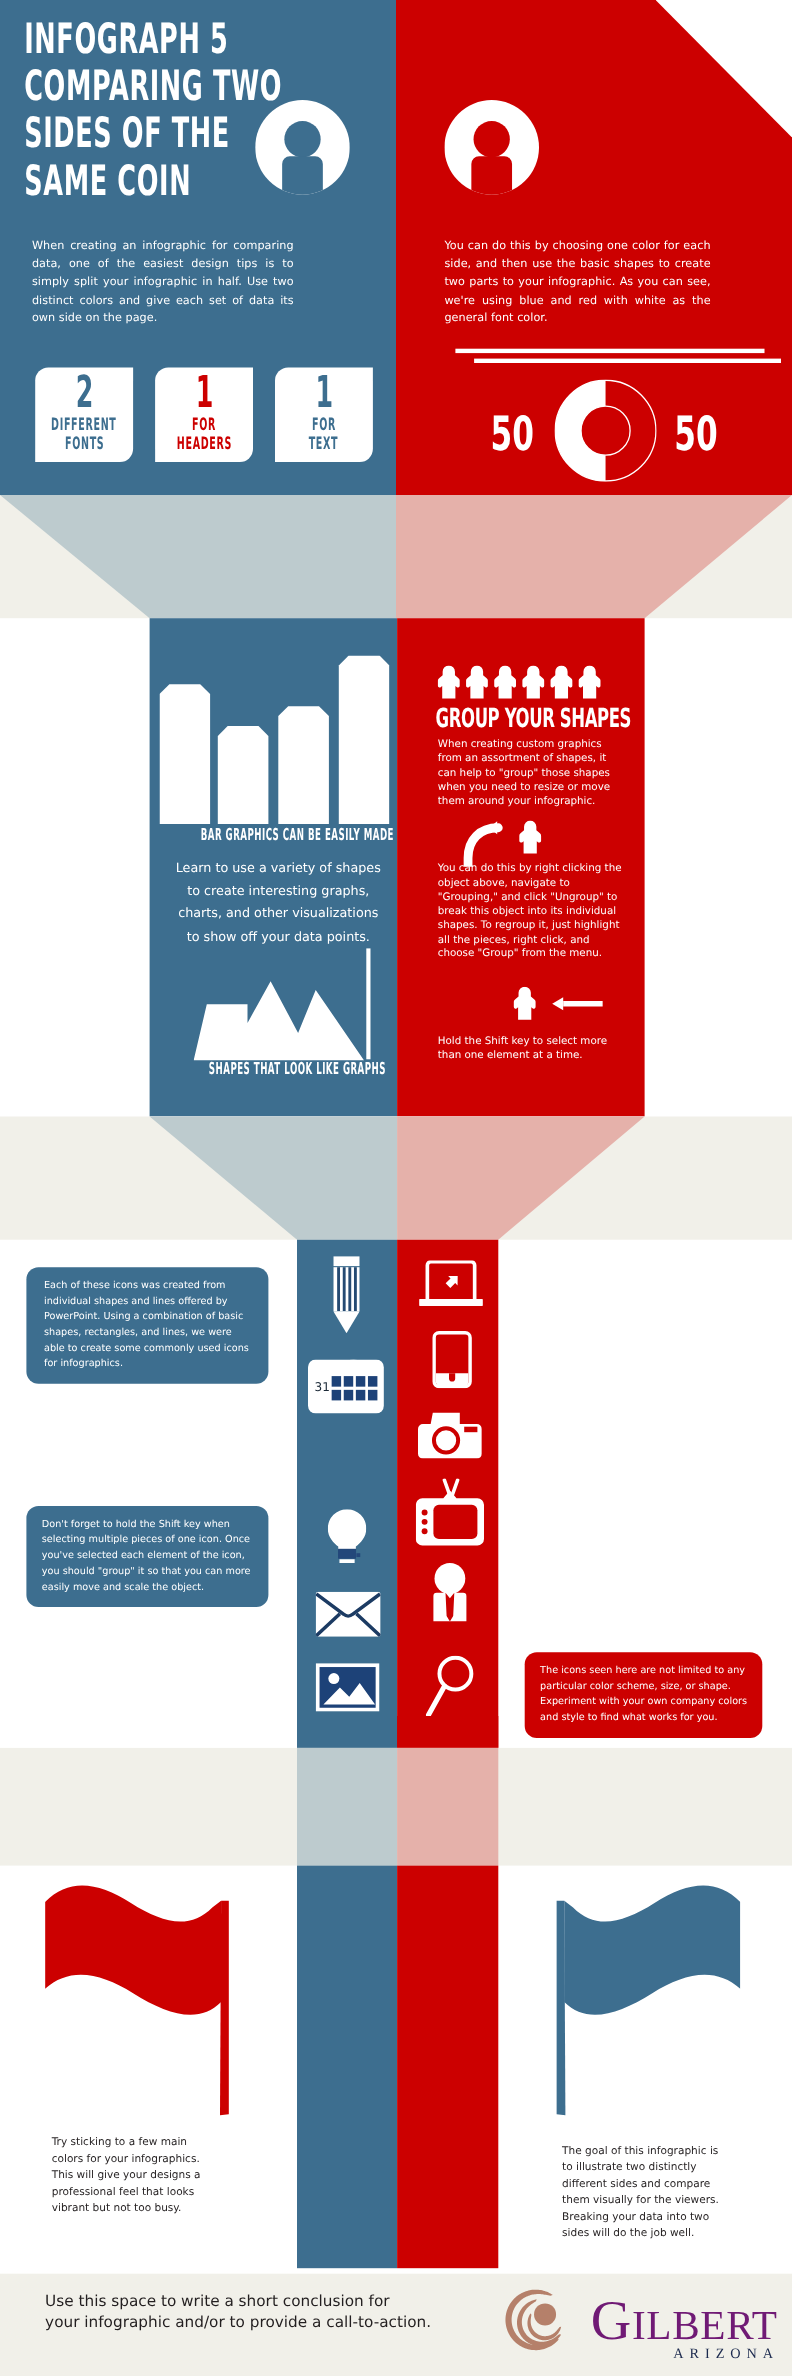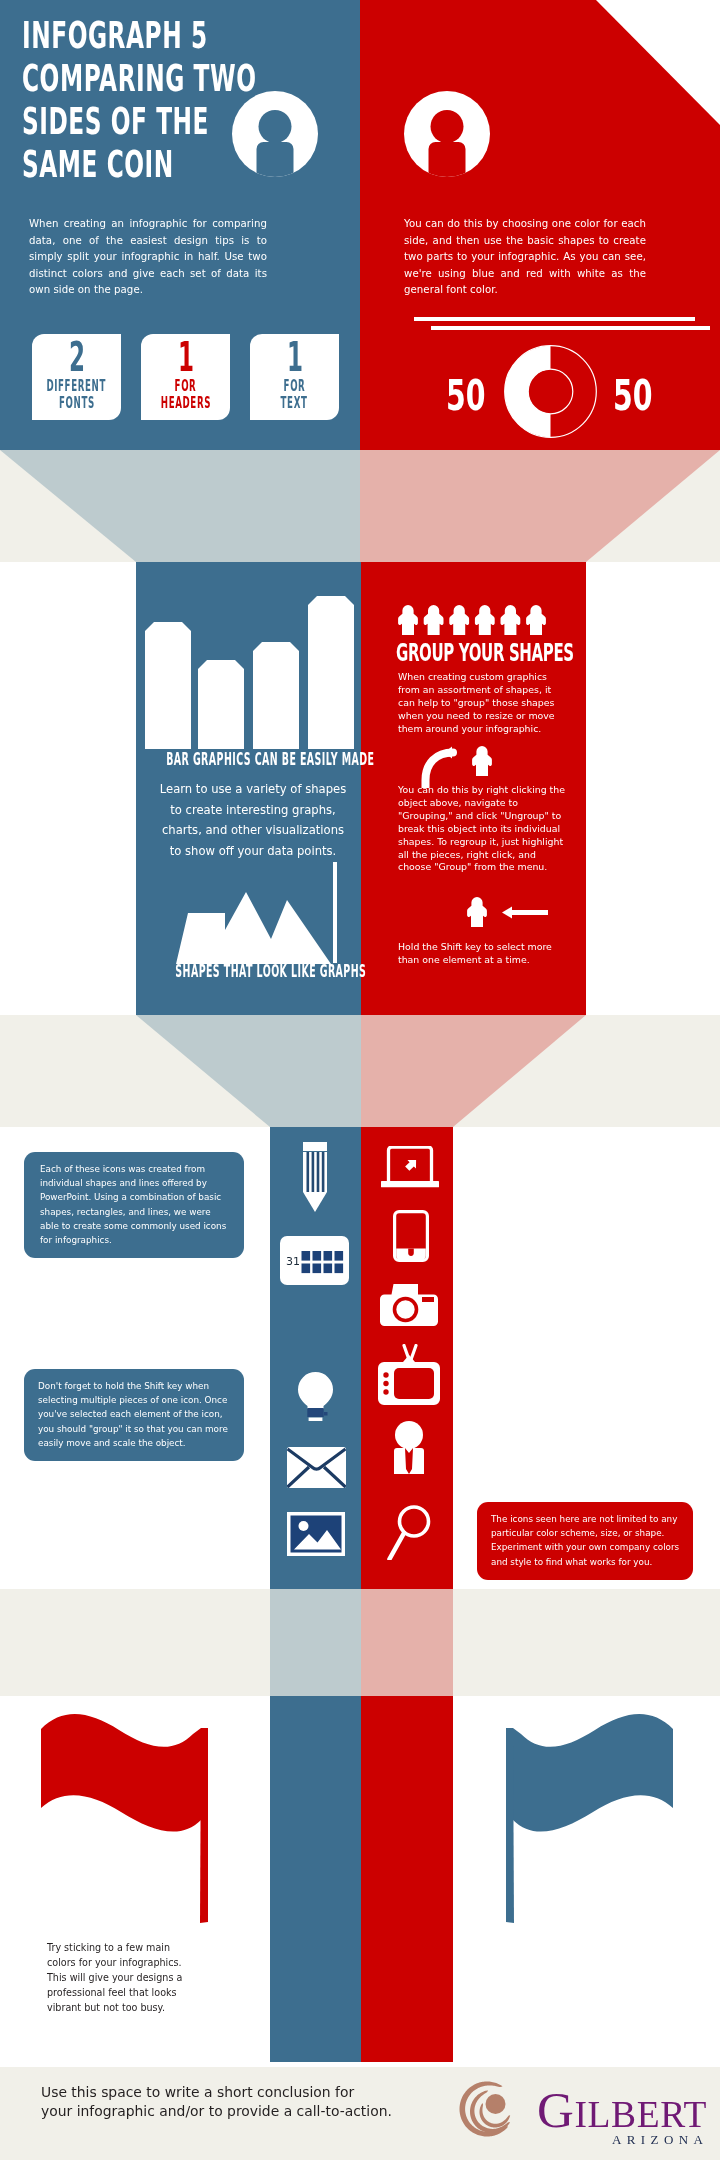--- a/index.html
+++ b/index.html
@@ -55,21 +55,21 @@
   .funnel { left:0; width:720px; }
   #funnel1 { top:450px; height:112px; }
   #funnel2 { top:1015px; height:112px; }
   #band3-blue { left:270px; top:1589px; width:91px; height:107px; background:#bdcbce; }
   #band3-red  { left:361px; top:1589px; width:92px; height:107px; background:#e5b1aa; }
 
   
   #sec2-blue { left:136px; top:562px; width:225px; height:453px; background:#3d6e8f; }
   #sec2-red  { left:361px; top:562px; width:225px; height:453px; background:#cc0000; }
   #bars { left:145px; top:596px; }
-  .cap { color:#ffffff; font-size:18px; line-height:14px; white-space:nowrap;
+  .cap { color:#ffffff; font-size:15px; line-height:14px; white-space:nowrap;
       display:flex; align-items:center; justify-content:center;padding-left:44px; }
   .cap > span { display:inline-block; transform:scaleX(0.525); transform-origin:center center;
       letter-spacing:0.8px; }
   #bar-cap { left:136px; top:752px; width:225px; }
   #s2-para { left:159px; top:779px; width:188px; color:#ffffff; font-family:"DejaVu Sans",sans-serif;
       font-size:11.6px; line-height:20.6px; text-align:center; }
   #area { left:176px; top:862px; }
   #area-cap { left:136px; top:964px; width:225px; }
 
   #people { left:397px; top:605px; }
@@ -422,20 +422,21 @@
   <div class="abs" id="flag-blue">
     <svg width="170" height="212" viewBox="0 0 170 212">
       <g transform="translate(170,0) scale(-1,1)">
         <path d="M0 17 C22 -5 48 -1 78 18 C108 37 132 42 152 22 L160 16 L160 108 C140 128 112 120 80 100 C50 81 22 76 0 96 Z" fill="#3d6e8f"></path>
         <path d="M160 16 L167 16 L167 210 L159 211 Z" fill="#3d6e8f"></path>
       </g>
     </svg>
   </div>
 
   <div class="flag-txt" id="flag-txt-l">Try sticking to a few main colors for your infographics. This will give your designs a professional feel that looks vibrant but not too busy.</div>
+  <div class="flag-txt" id="flag-txt-r">The goal of this infographic is to illustrate two distinctly different sides and compare them visually for the viewers. Breaking your data into two sides will do the job well.</div>
 
   <div class="abs" id="footer"></div>
   <div class="abs" id="footer-txt">
     <div>Use this space to write a short conclusion for</div>
     <div>your infographic and/or to provide a call-to-action.</div>
   </div>
   <div class="abs" id="logo">
     <svg width="66" height="78" viewBox="0 0 66 78">
       <g fill="#b5806a">
         <path d="M45.38,18.20 L44.41,17.58 L43.42,16.99 L42.40,16.45 L41.36,15.96 L40.30,15.50 L39.22,15.09 L38.13,14.73 L37.02,14.41 L35.91,14.14 L34.78,13.92 L33.64,13.74 L32.49,13.61 L31.34,13.53 L30.19,13.50 L29.04,13.52 L27.89,13.58 L26.74,13.69 L25.60,13.85 L24.47,14.06 L23.35,14.32 L22.24,14.62 L21.14,14.97 L20.06,15.36 L18.99,15.80 L17.94,16.28 L16.92,16.81 L15.92,17.38 L14.94,17.99 L13.99,18.64 L13.07,19.33 L12.18,20.06 L11.32,20.82 L10.49,21.62 L9.69,22.46 L8.93,23.32 L8.21,24.22 L7.53,25.15 L6.88,26.10 L6.28,27.08 L5.72,28.09 L5.20,29.12 L4.72,30.17 L4.29,31.23 L3.91,32.32 L3.57,33.42 L3.27,34.53 L3.02,35.66 L2.82,36.79 L2.67,37.93 L2.57,39.08 L2.51,40.23 L2.50,41.38 L2.54,42.54 L2.63,43.68 L2.77,44.83 L2.95,45.96 L3.18,47.09 L3.46,48.21 L3.79,49.32 L4.16,50.41 L4.57,51.48 L5.04,52.53 L5.54,53.57 L6.09,54.58 L6.68,55.57 L7.31,56.54 L7.98,57.47 L8.69,58.38 L9.44,59.26 L10.22,60.10 L11.04,60.91 L11.89,61.69 L12.77,62.43 L13.68,63.13 L14.62,63.80 L15.59,64.42 L16.58,65.01 L17.60,65.55 L18.64,66.04 L19.70,66.50 L20.78,66.91 L21.87,67.27 L22.98,67.59 L24.09,67.86 L25.22,68.08 L26.36,68.26 L27.51,68.39 L28.66,68.47 L29.81,68.50 L30.96,68.48 L32.11,68.42 L33.26,68.31 L34.40,68.15 L35.53,67.94 L36.65,67.68 L37.76,67.38 L38.86,67.03 L39.94,66.64 L41.01,66.20 L42.06,65.72 L43.08,65.19 L44.08,64.62 L45.06,64.01 L46.01,63.36 L46.93,62.67 L47.82,61.94 L48.68,61.18 L49.51,60.38 L50.31,59.54 L51.07,58.68 L50.89,58.53 L49.00,58.35 L47.95,58.83 L46.99,59.34 L46.05,59.86 L45.12,60.35 L44.19,60.82 L43.26,61.27 L42.33,61.68 L41.39,62.07 L40.44,62.41 L39.49,62.73 L38.54,63.01 L37.58,63.25 L36.61,63.46 L35.64,63.63 L34.67,63.76 L33.70,63.86 L32.73,63.92 L31.77,63.94 L30.80,63.93 L29.84,63.87 L28.89,63.79 L27.94,63.66 L27.00,63.50 L26.07,63.30 L25.15,63.06 L24.24,62.79 L23.35,62.48 L22.47,62.14 L21.61,61.77 L20.76,61.36 L19.94,60.92 L19.13,60.45 L18.34,59.95 L17.58,59.42 L16.84,58.86 L16.12,58.27 L15.43,57.65 L14.76,57.00 L14.12,56.33 L13.51,55.64 L12.93,54.92 L12.37,54.19 L11.85,53.43 L11.36,52.65 L10.90,51.85 L10.48,51.03 L10.09,50.20 L9.73,49.36 L9.40,48.50 L9.11,47.63 L8.86,46.74 L8.64,45.85 L8.46,44.95 L8.31,44.05 L8.20,43.14 L8.13,42.22 L8.10,41.31 L8.10,40.39 L8.13,39.47 L8.21,38.56 L8.32,37.64 L8.47,36.74 L8.65,35.84 L8.87,34.94 L9.13,34.06 L9.42,33.18 L9.75,32.32 L10.11,31.47 L10.51,30.64 L10.94,29.82 L11.40,29.01 L11.90,28.23 L12.42,27.46 L12.98,26.72 L13.57,26.00 L14.19,25.30 L14.83,24.62 L15.51,23.97 L16.21,23.35 L16.93,22.75 L17.68,22.18 L18.46,21.64 L19.26,21.13 L20.08,20.65 L20.91,20.20 L21.77,19.79 L22.65,19.40 L23.54,19.06 L24.45,18.74 L25.37,18.46 L26.31,18.21 L27.26,18.00 L28.22,17.83 L29.19,17.69 L30.16,17.59 L31.15,17.52 L32.14,17.49 L33.14,17.50 L34.14,17.54 L35.14,17.61 L36.15,17.72 L37.16,17.86 L38.18,18.03 L39.20,18.23 L40.23,18.45 L41.27,18.68 L42.34,18.91 L43.48,19.09 L45.25,18.39 Z"></path>

